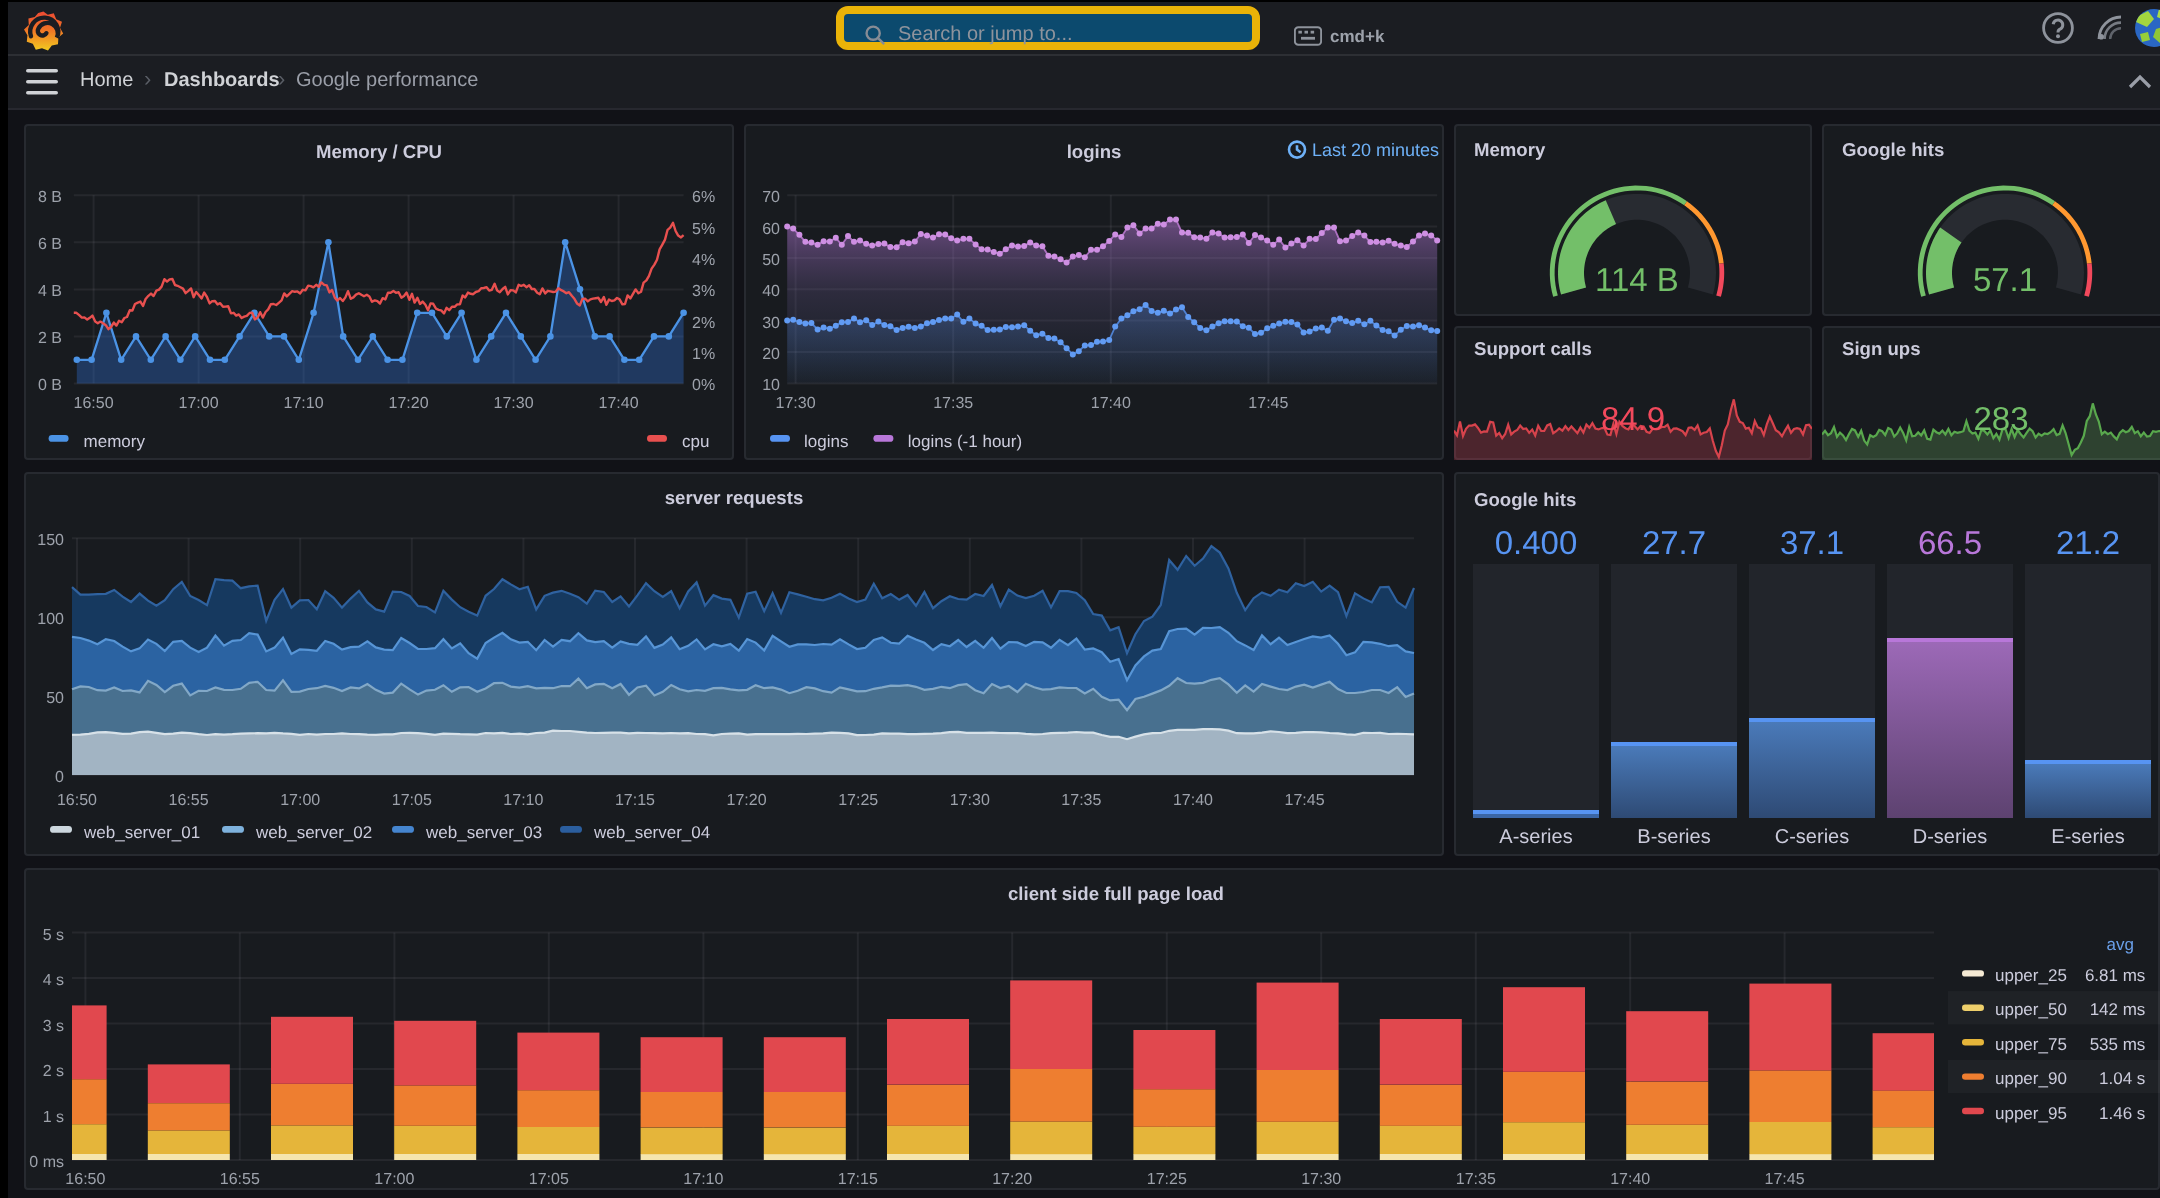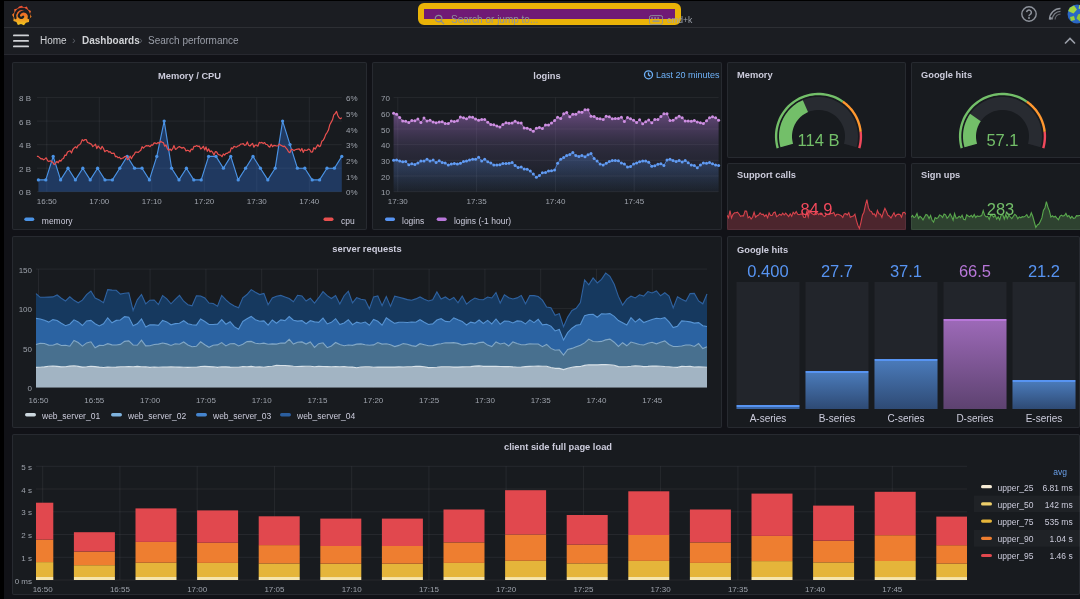--- a/index.html
+++ b/index.html
@@ -615,34 +615,34 @@
 <stop offset="0" stop-color="#ec4a34"></stop>
             <stop offset="0.45" stop-color="#ef7126"></stop>
             <stop offset="1" stop-color="#f2ca20"></stop>
           </linearGradient>
         </defs>
 <g transform="translate(13,13.5)">
 <path fill="url(#glogo)" d="M-0.3,-9.8 L1.9,-8.1 L4.9,-8.9 L6.1,-5.9 L9.0,-4.6 L8.0,-1.6 L9.6,1.2 L7.2,3.2 L7.0,6.6 L3.9,7.3 L2.0,9.7 L-1.0,8.6 L-4.1,9.4 L-5.6,6.4 L-8.6,5.4 L-8.3,2.1 L-10.0,-0.7 L-7.6,-3.0 L-7.8,-6.3 L-4.6,-7.0 L-2.9,-9.0 Z"></path>
 <path fill="none" stroke="#1b1d22" stroke-width="2.2" stroke-linecap="round" d="M-6.5,2.6 A7,7 0 1 1 6.4,3.4 A5,5 0 1 0 -2.8,-1.2 A2.3,2.3 0 0 0 1.2,1.1"></path>
 </g>
       </svg>
-<div style="position:absolute;left:418px;top:3px;width:263px;height:22px;background:#701a75;border:6px solid #eab308;border-radius:6px;box-sizing:border-box">
+<div style="position:absolute;left:418px;top:3px;width:212px;height:22px;background:#0c4a6e;border:4px solid #eab308;border-radius:6px;box-sizing:border-box">
 <svg width="11" height="11" style="position:absolute;left:10px;top:5px" viewBox="0 0 12 12">
           <circle cx="5" cy="5" r="3.6" fill="none" stroke="#878c95" stroke-width="1.3"></circle>
           <line x1="7.8" y1="7.8" x2="11" y2="11" stroke="#878c95" stroke-width="1.3"></line>
         </svg>
 <span style="position:absolute;left:27px;top:4.5px;font-size:10px;color:#8e939c">Search or jump to...</span>
 <svg width="14" height="10" style="position:absolute;left:225px;top:5.5px" viewBox="0 0 16 11">
           <rect x="0.5" y="0.5" width="15" height="10" rx="2" fill="none" stroke="#8e939c" stroke-width="1.1"></rect>
           <rect x="2.5" y="2.5" width="2" height="1.6" fill="#8e939c"></rect>
           <rect x="6" y="2.5" width="2" height="1.6" fill="#8e939c"></rect>
           <rect x="9.5" y="2.5" width="2" height="1.6" fill="#8e939c"></rect>
           <rect x="4" y="6" width="8" height="1.6" fill="#8e939c"></rect>
         </svg>
-<span style="position:absolute;left:243px;top:5.5px;font-size:8.5px;font-weight:400;color:#9da2ab">cmd+k</span>
+<span style="position:absolute;left:243px;top:5.5px;font-size:8.5px;font-weight:700;color:#9da2ab">cmd+k</span>
 </div>
 <svg width="18" height="18" style="position:absolute;left:1020px;top:5px" viewBox="0 0 18 18">
         <circle cx="9" cy="9" r="7.2" fill="none" stroke="#8e939c" stroke-width="1.4"></circle>
         <path d="M6.6,7.1 a2.4,2.4 0 1 1 3.4,2.5 c-0.8,0.35 -1,0.8 -1,1.6" fill="none" stroke="#8e939c" stroke-width="1.5"></path>
         <circle cx="9" cy="13.1" r="1" fill="#8e939c"></circle>
       </svg>
 <svg width="16" height="16" style="position:absolute;left:1047px;top:6px" viewBox="0 0 16 16">
         <g fill="none" stroke="#8e939c">
           <path d="M2.5,13.5 A11,11 0 0 1 13.5,2.5" stroke-width="1.4"></path>
           <path d="M5.3,13.5 A8.2,8.2 0 0 1 13.5,5.3" stroke-width="1.3" opacity="0.8"></path>
@@ -667,19 +667,19 @@
           <rect y="0.5" width="16" height="1.8" rx="0.9"></rect>
           <rect y="6" width="16" height="1.8" rx="0.9"></rect>
           <rect y="11.5" width="16" height="1.8" rx="0.9"></rect>
         </g>
       </svg>
 <div style="position:absolute;top:35px;left:0;width:500px;font-size:10px;height:12px;white-space:nowrap">
         <span style="position:absolute;left:40px;color:#d0d2d6;font-weight:400">Home</span>
         <span style="position:absolute;left:72px;color:#5a5e66;font-size:11px;top:-1px">›</span>
         <span style="position:absolute;left:82px;color:#d0d2d6;font-weight:700">Dashboards</span>
         <span style="position:absolute;left:139px;color:#5a5e66;font-size:11px;top:-1px">›</span>
-        <span style="position:absolute;left:148px;color:#9a9ea8">Search performance</span>
+        <span style="position:absolute;left:148px;color:#9a9ea8">Google performance</span>
       </div>
 <svg width="12" height="8" style="position:absolute;left:1064px;top:37px" viewBox="0 0 12 8">
         <path d="M1,6.5 L6,1.5 L11,6.5" fill="none" stroke="#9a9ea8" stroke-width="1.6"></path>
       </svg>
 </div>
 </div>
 
 </body></html>

